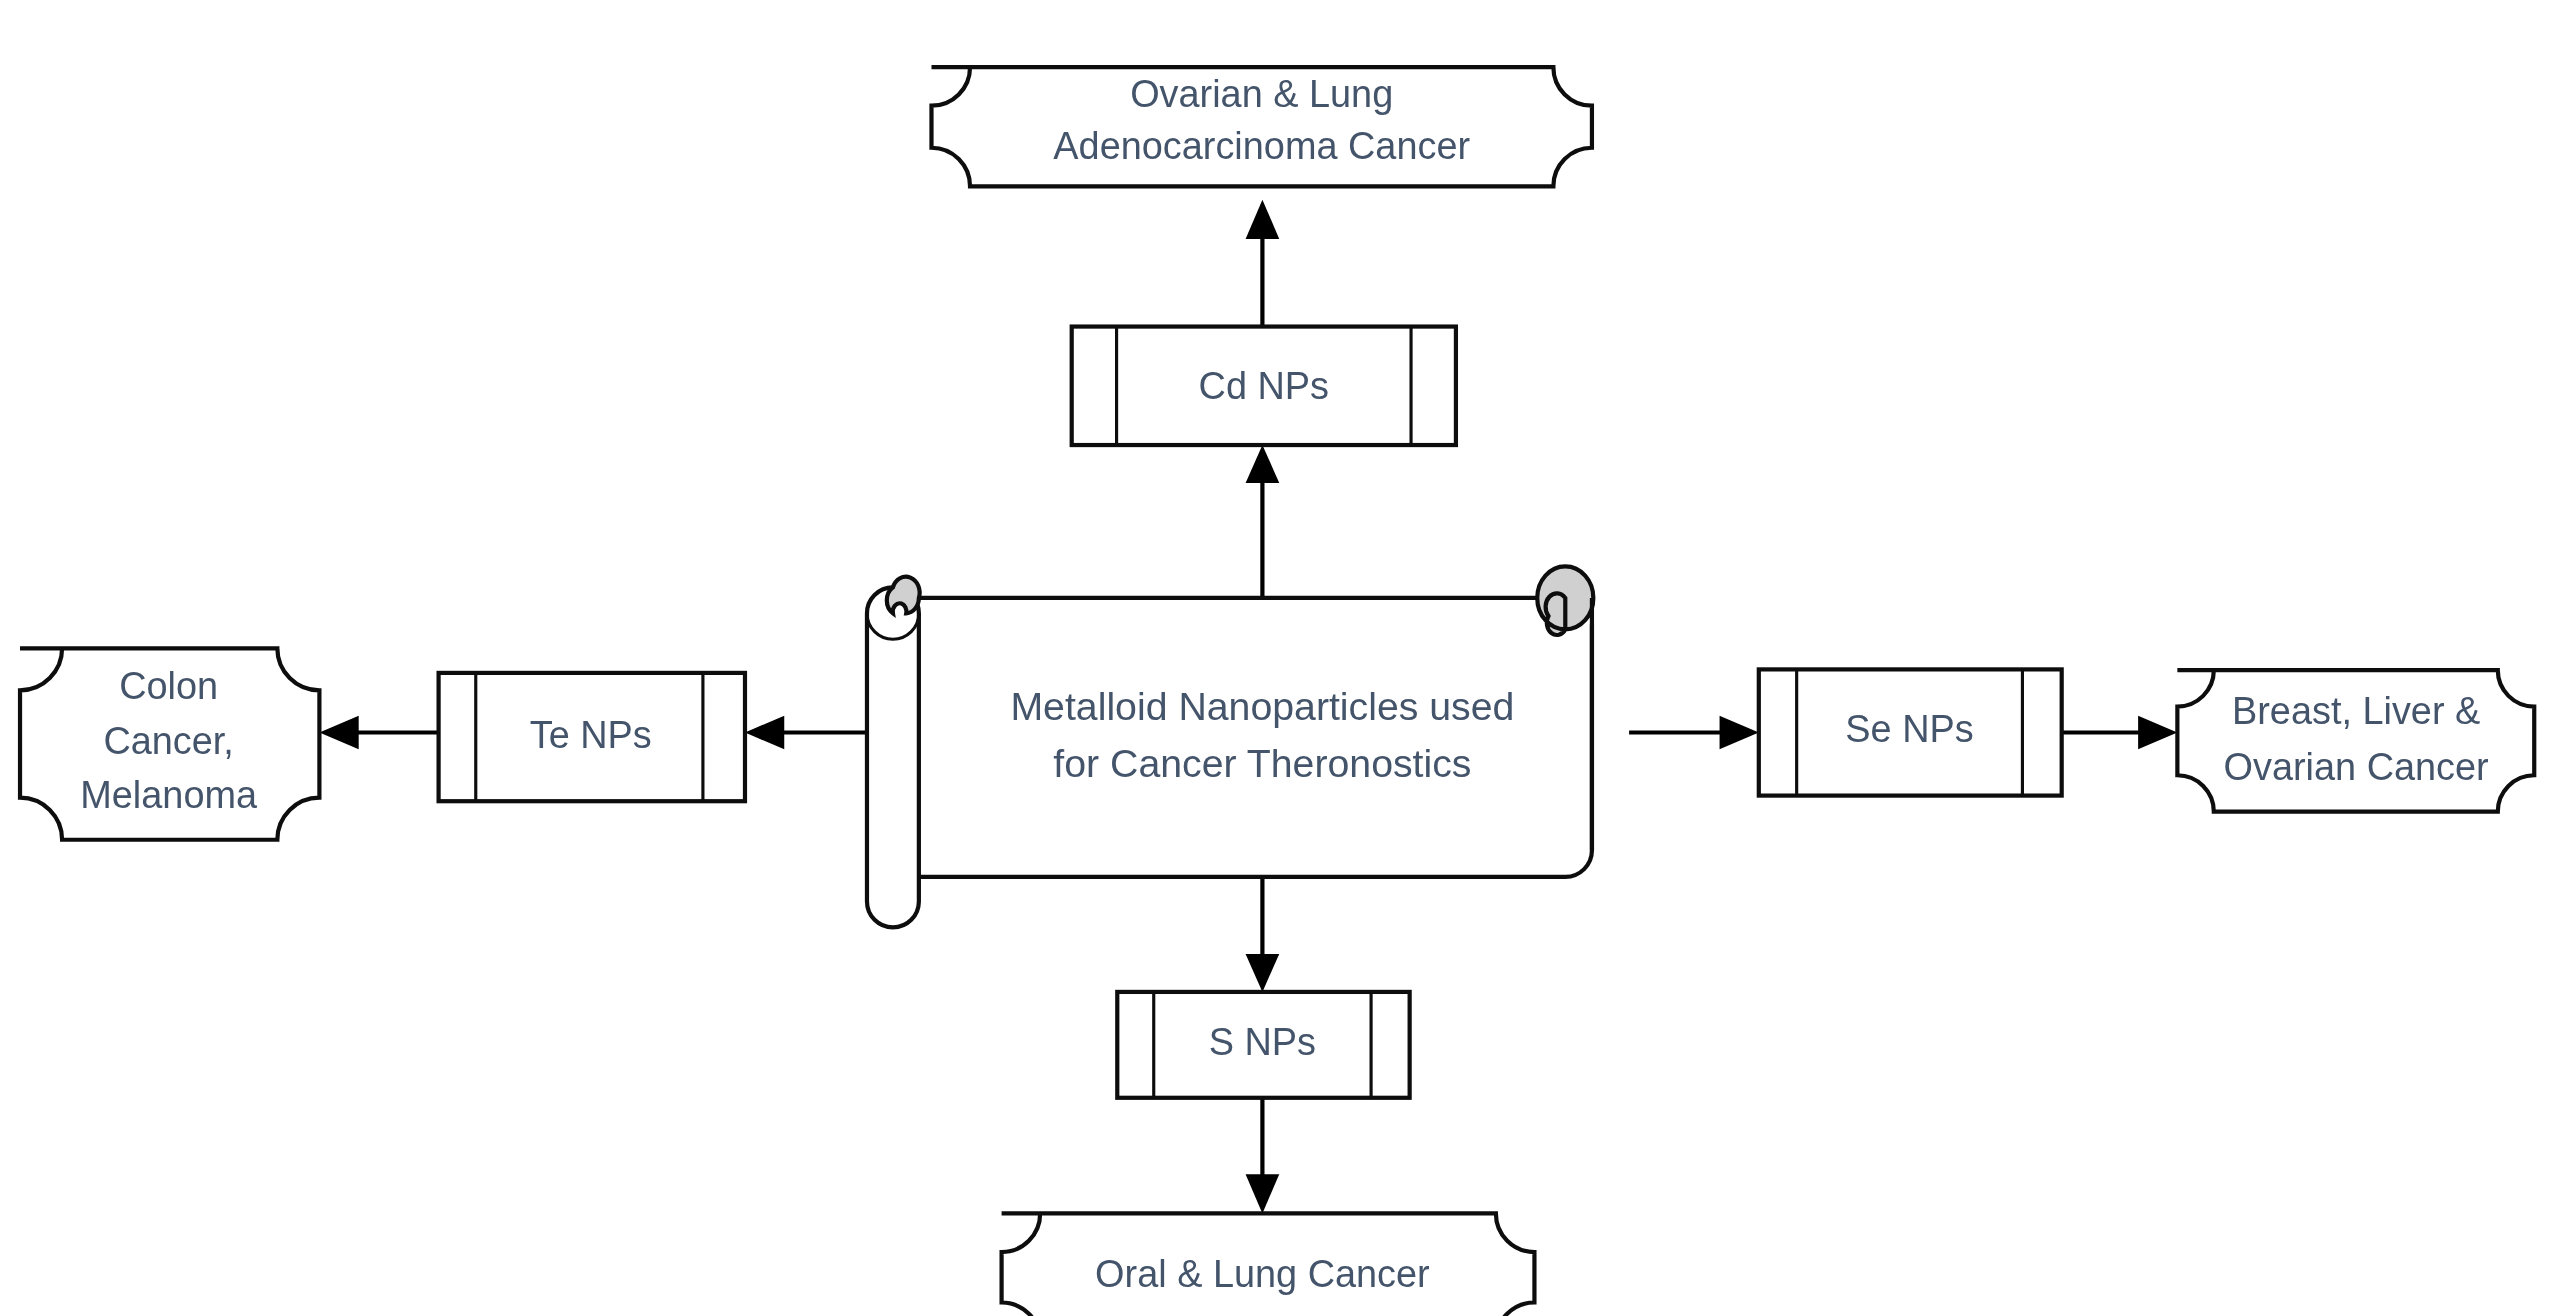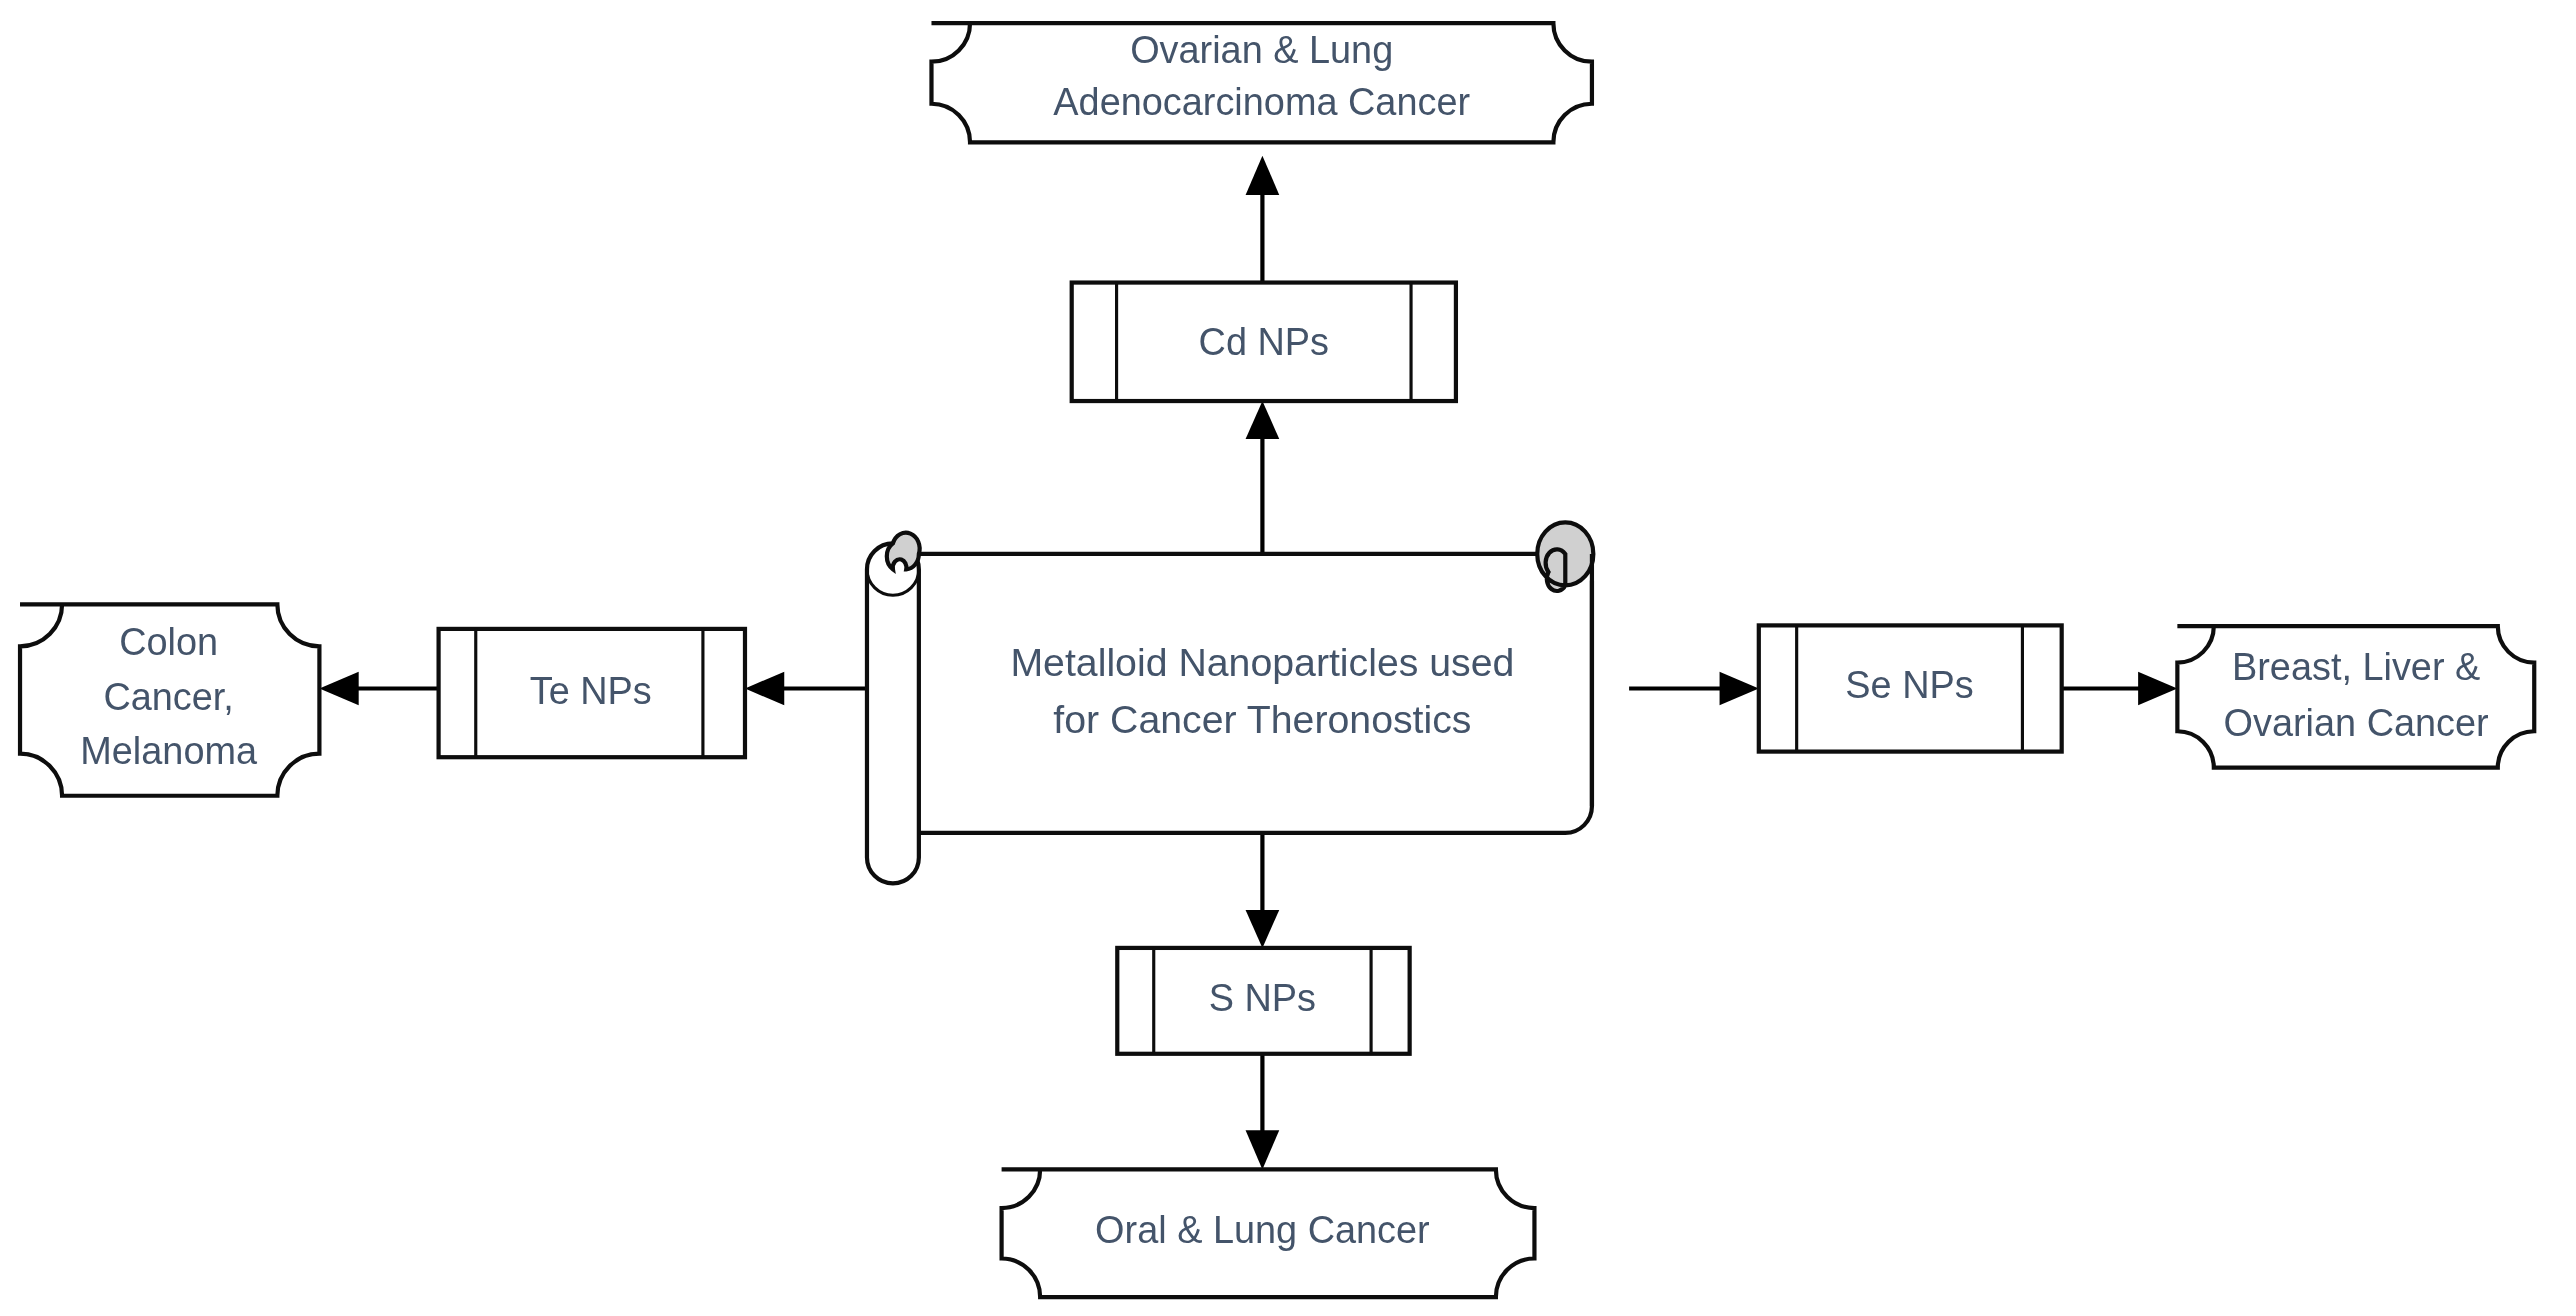--- a/index.html
+++ b/index.html
@@ -10,20 +10,21 @@
   body {
     width: 2576px;
     height: 1316px;
     font-family: "Liberation Sans", sans-serif;
     overflow: hidden;
   }
   #diagram-root {
     position: relative;
     width: 2576px;
     height: 1228px;
+    margin-top: 44px;
   }
   svg.diagram {
     display: block;
     width: 2576px;
     height: 1316px;
   }
   .shape-fill { fill: #ffffff; }
   .shape-stroke {
     fill: none;
     stroke: #0d0d0d;

